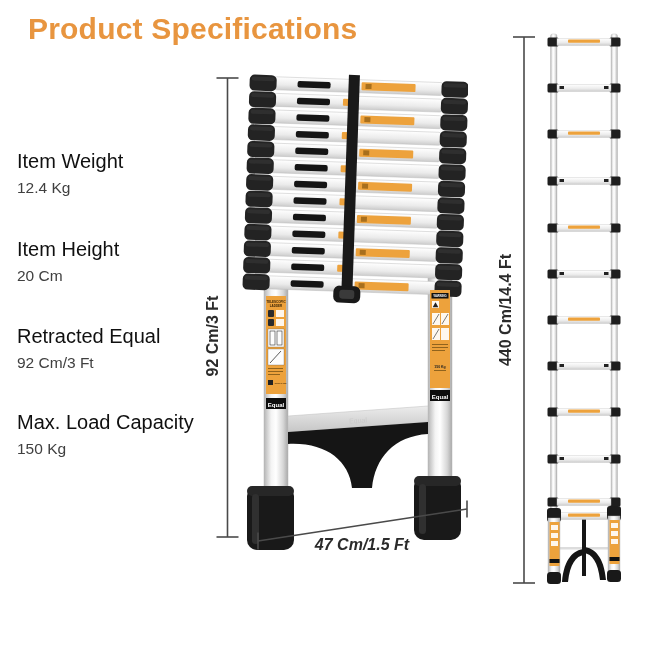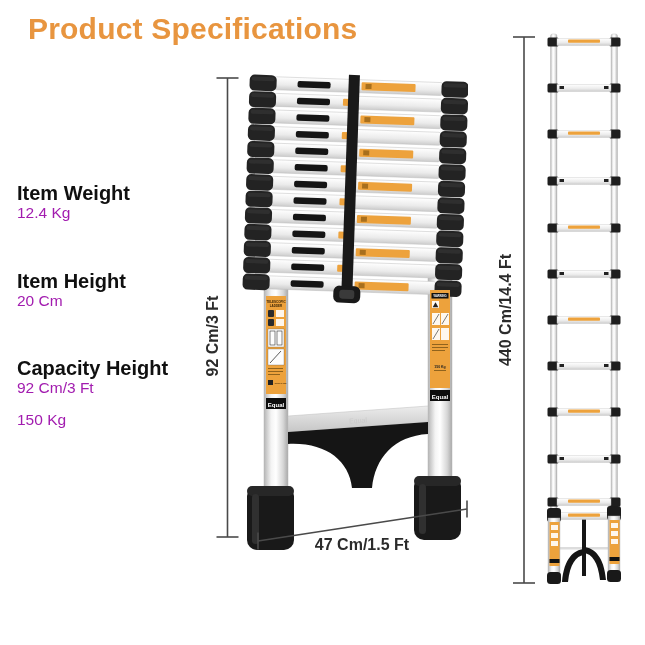--- a/index.html
+++ b/index.html
@@ -1,51 +1,52 @@
 <!DOCTYPE html>
 <html><head>
 <meta charset="utf-8">
 <style>
   html,body{margin:0;padding:0;width:645px;height:645px;background:#ffffff;overflow:hidden;
     font-family:"Liberation Sans", sans-serif;}
   .abs{position:absolute;}
   #stage{position:relative;width:645px;height:645px;background:#fff;}
   #title{left:28px;top:12px;font-size:30px;font-weight:700;color:#E8953F;letter-spacing:.2px;}
   .spec{left:17px;width:230px;}
-  .spec .lab{font-size:20px;font-weight:700;color:#101010;line-height:22px;margin-top:32px;}
-  .spec .val{font-size:15.5px;color:#a21caf;line-height:17px;}
+  .spec .lab{font-size:20px;font-weight:400;color:#101010;line-height:22px;}
+  .spec .val{font-size:15.5px;color:#404040;margin-top:7px;line-height:17px;}
   #spec0{top:150px;} #spec1{top:238px;} #spec2{top:325px;} #spec3{top:411px;}
   #retracted-ladder{left:242px;top:72px;}
   #extended-ladder{left:544px;top:28px;}
   #dim-overlay{left:0;top:0;pointer-events:none;}
   .dimlabel{font-size:16px;font-weight:700;color:#2b2b2b;white-space:nowrap;}
   #dim-mid-height{left:213px;top:336px;transform:translate(-50%,-50%) rotate(-90deg);}
   #dim-ext-height{left:506px;top:310px;transform:translate(-50%,-50%) rotate(-90deg);}
-  #dim-width{left:362px;top:536px;transform:translateX(-50%);}
+  #dim-width{left:362px;top:536px;transform:translateX(-50%);font-style:italic;}
 </style>
 </head>
 <body>
 
 <div id="stage">
 
   <div id="title" class="abs">Product Specifications</div>
 
   <div id="spec0" class="abs spec">
     <div class="lab">Item Weight</div>
     <div class="val">12.4 Kg</div>
   </div>
   <div id="spec1" class="abs spec">
     <div class="lab">Item Height</div>
     <div class="val">20 Cm</div>
   </div>
   <div id="spec2" class="abs spec">
-    <div class="lab">Capacity Height</div>
+    <div class="lab">Retracted Equal</div>
     <div class="val">92 Cm/3 Ft</div>
   </div>
   <div id="spec3" class="abs spec">
+    <div class="lab">Max. Load Capacity</div>
     <div class="val">150 Kg</div>
   </div>
 
   <svg id="retracted-ladder" class="abs" width="226" height="488" viewBox="0 0 226 488">
     <defs>
       <linearGradient id="tubeGrad" x1="0" y1="0" x2="1" y2="0">
         <stop offset="0" stop-color="#b5b5b5"></stop>
           <stop offset="0.3" stop-color="#f4f4f4"></stop>
         <stop offset="0.5" stop-color="#ffffff"></stop>
           <stop offset="0.8" stop-color="#d6d6d6"></stop>

